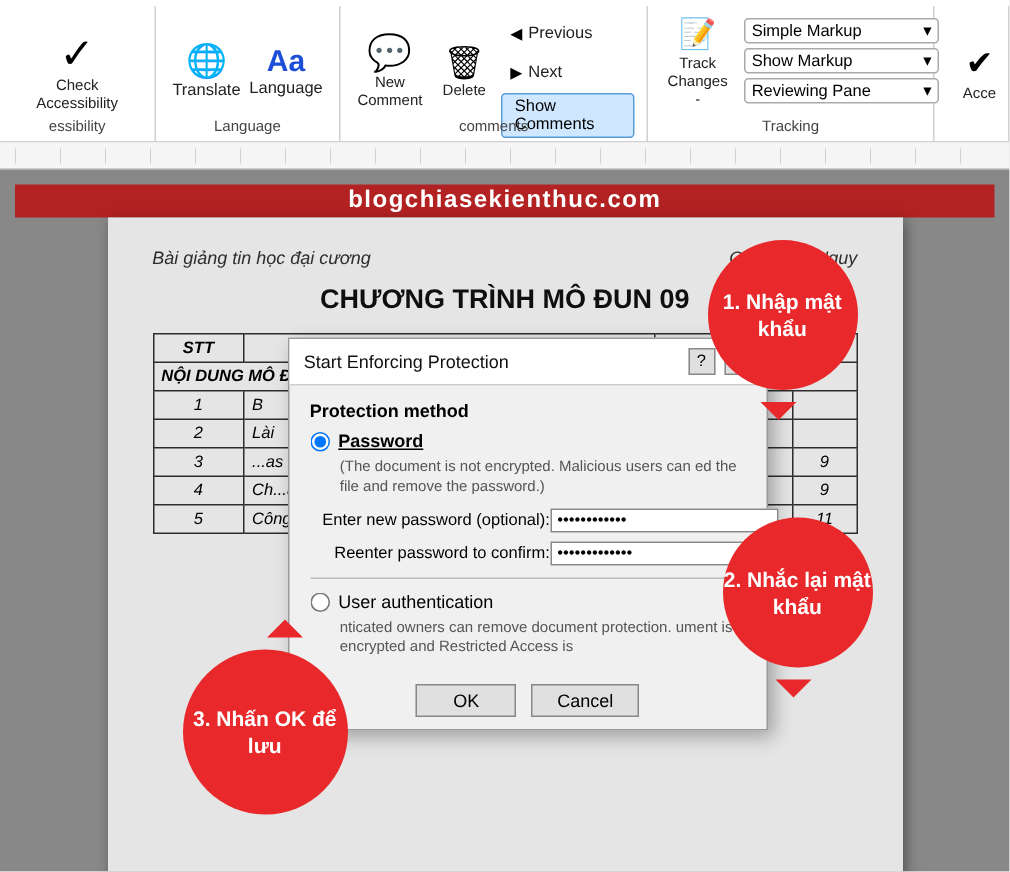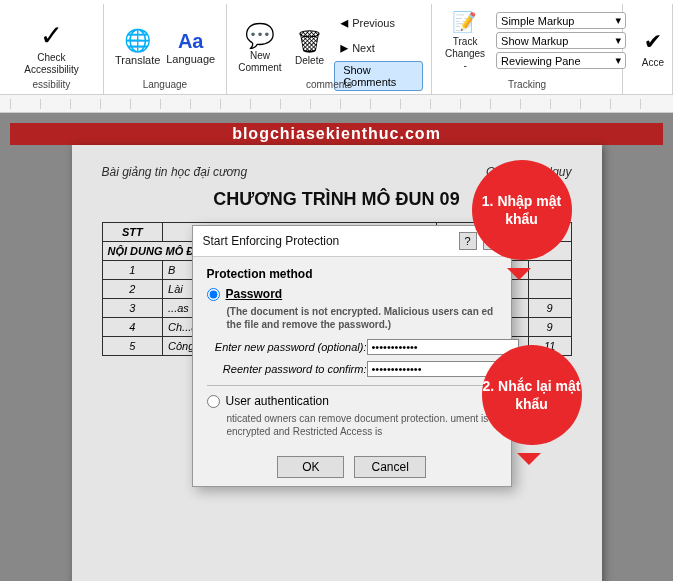--- a/index.html
+++ b/index.html
@@ -56,24 +56,24 @@
     .dialog-titlebar { background: #fff; border-bottom: 1px solid #ccc; padding: 6px 10px; display: flex; justify-content: space-between; align-items: center; gap: 27px; }
     .dialog-title { font-size: 12px; font-weight: normal; color: #111; }
     .dialog-controls { display: flex; gap: 6px; }
     .dialog-btn-icon { width: 18px; height: 18px; border: 1px solid #888; background: #e0e0e0; cursor: pointer; display: flex; align-items: center; justify-content: center; font-size: 11px; }
 
     .dialog-body { padding: 10px 14px; }
     .dialog-section-title { font-size: 12px; font-weight: bold; margin-bottom: 6px; }
     .radio-row { display: flex; align-items: center; gap: 6px; margin-bottom: 4px; }
     .radio-row input[type=radio] { margin: 0; }
     .radio-label { font-size: 12px; font-weight: bold; text-decoration: underline; }
-    .note-text { font-size: 10px; color: #555; margin-left: 20px; margin-bottom: 8px; line-height: 1.3; font-weight: bold; }
+    .note-text { font-size: 10px; color: #555; margin-left: 20px; margin-bottom: 8px; line-height: 1.3; }
 
     .form-row { display: flex; align-items: center; margin-bottom: 6px; font-size: 11px; }
-    .form-label { min-width: 160px; text-align: right; padding-right: 0; font-style: italic; }
+    .form-label { min-width: 160px; text-align: right; padding-right: 0; }
     .form-input { border: 1px solid #888; padding: 1px 4px; font-size: 11px; flex: 1; background: #fff; }
 
     .divider { border: none; border-top: 1px solid #bbb; margin: 8px 0; }
 
     .radio-row2 { display: flex; align-items: center; gap: 6px; margin-bottom: 4px; }
     .note-text2 { font-size: 10px; color: #555; margin-left: 20px; line-height: 1.3; }
 
     .dialog-footer { padding: 8px 14px; display: flex; justify-content: center; gap: 10px; }
     .dialog-ok { background: #e0e0e0; border: 1px solid #888; padding: 3px 24px; cursor: pointer; font-size: 12px; }
     .dialog-cancel { background: #e0e0e0; border: 1px solid #888; padding: 3px 16px; cursor: pointer; font-size: 12px; }
@@ -286,14 +286,17 @@
     </div>
 
     <div class="bubble bubble1">
       <span>1. Nhập mật khẩu</span>
     </div>
 
     <div class="bubble bubble2">
       <span>2. Nhắc lại mật khẩu</span>
     </div>
 
+    <div class="bubble bubble3">
+      <span>3. Nhấn OK để lưu</span>
+    </div>
   </div>
 </div>
 
 </body></html>

